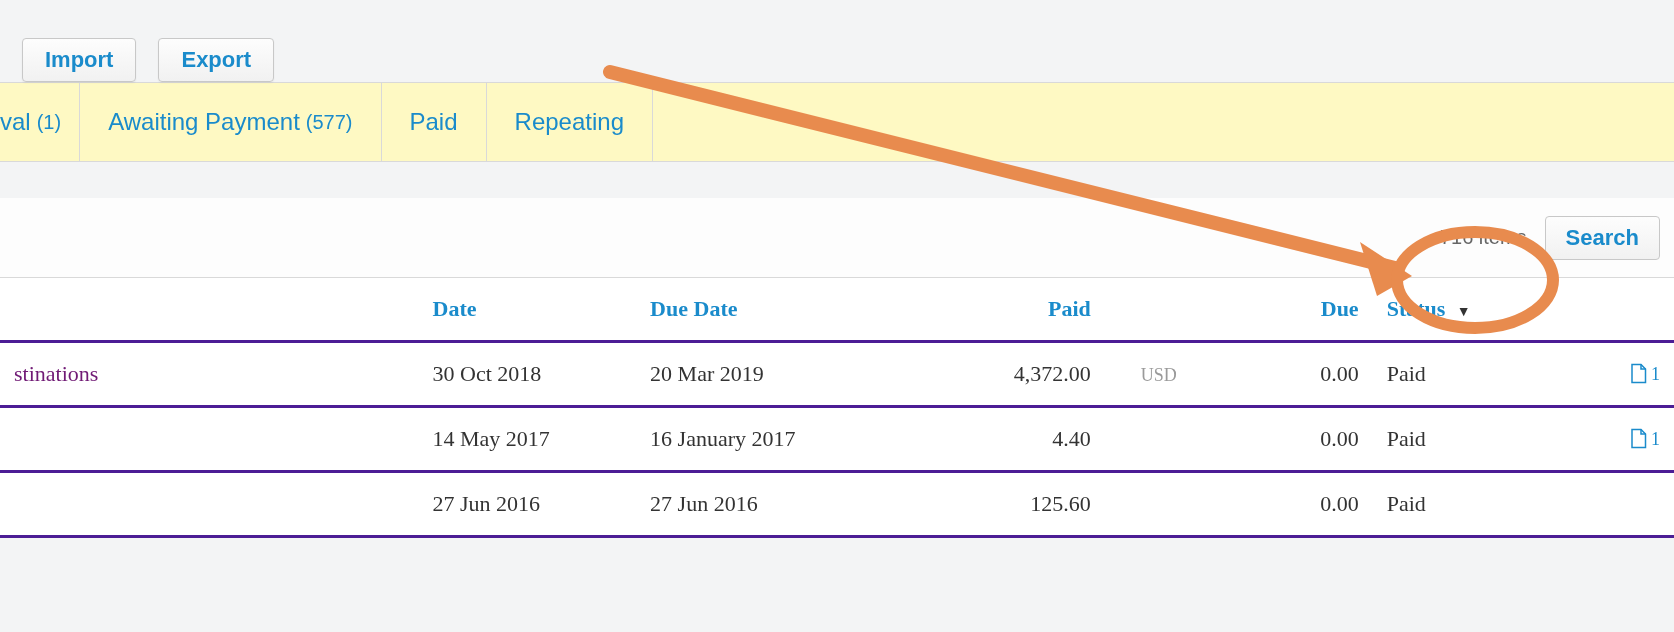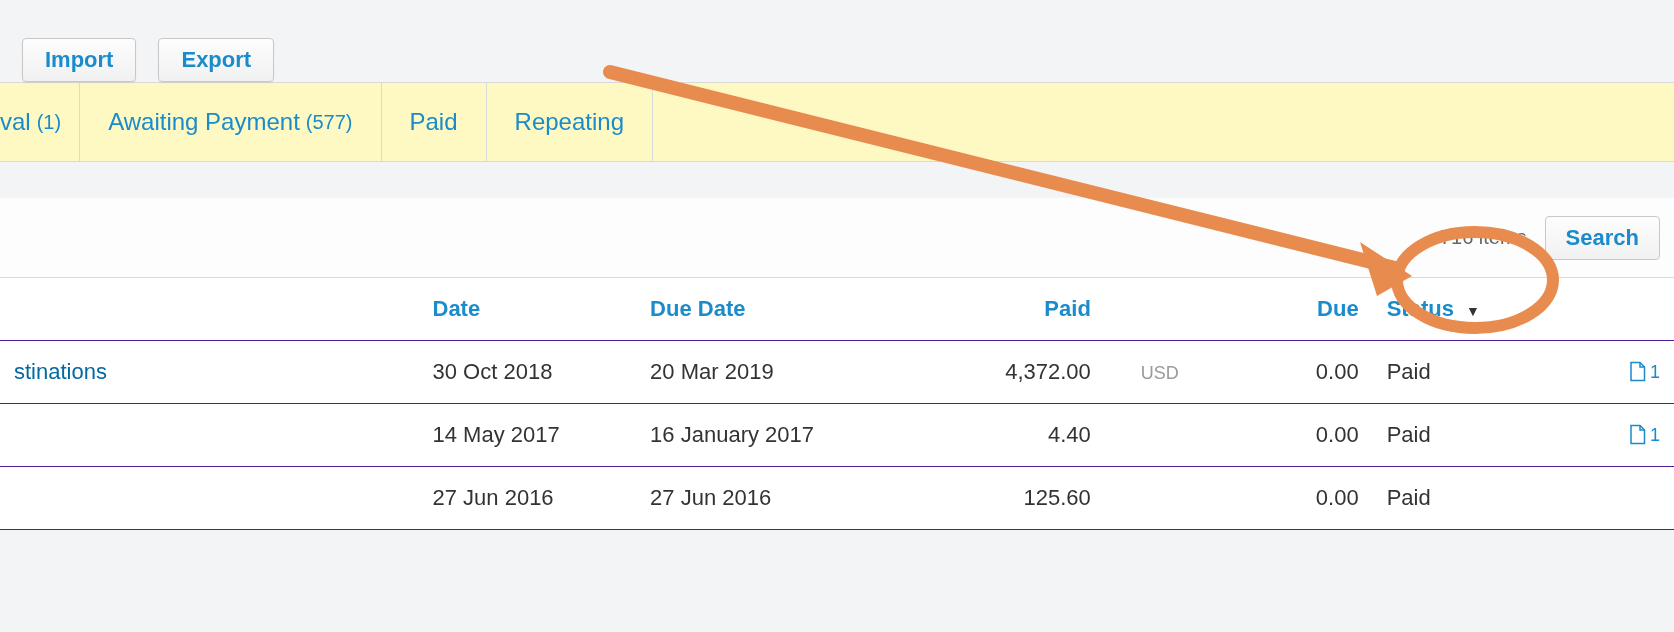--- a/index.html
+++ b/index.html
@@ -106,36 +106,37 @@
   }
 
   
   table {
     width: 100%;
     border-collapse: collapse;
     background: #fff;
     table-layout: fixed;
   }
   th, td {
-    border-bottom: 1px solid #4c1d95;
+    border-bottom: 3px solid #4c1d95;
     padding: 18px 14px;
     text-align: left;
     font-size: 22px;
     vertical-align: middle;
+    font-family: Liberation Serif, serif;
   }
   th {
     color: #1a8bcb;
     font-weight: 600;
     cursor: pointer;
     white-space: nowrap;
   }
   th.right, td.right { text-align: right; }
   td { color: #333; }
   td .currency { color:#9a9a9a; font-size:18px; margin-left:22px; }
-  td.link { color:#0369a1; cursor:pointer; }
+  td.link { color:#701a75; cursor:pointer; }
   .sort-ind { font-size:14px; margin-left:6px; color:#333;}
   .attach {
     display:flex; align-items:center; gap:4px; justify-content:flex-end;
     color:#1a8bcb; font-size:18px; cursor:pointer;
   }
   .attach-icon{ width:18px; height:22px; }
   .attach-icon svg{ display:block; }
 
   
   col.c-desc{ width:25%; }

